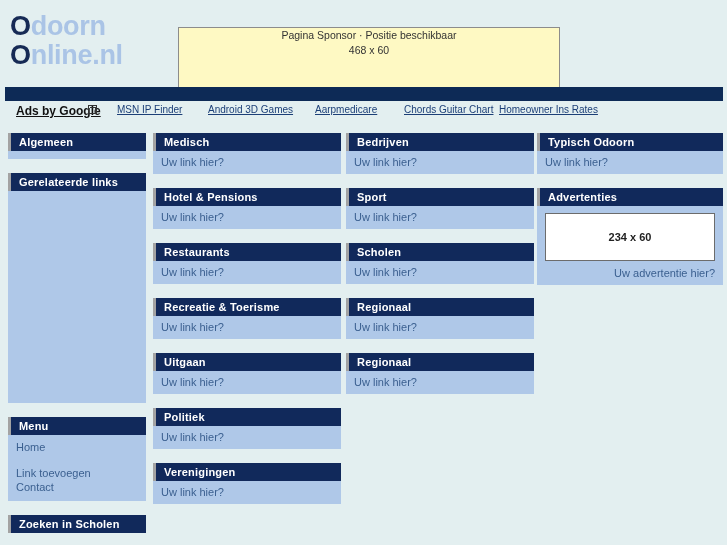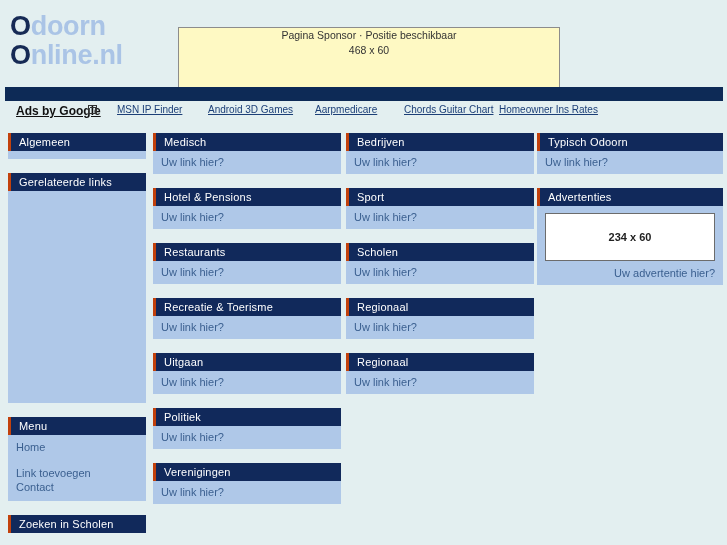--- a/index.html
+++ b/index.html
@@ -114,25 +114,25 @@
   .col1 { position: absolute; left: 153px; top: 133px; width: 188px; }
   .col2 { position: absolute; left: 346px; top: 133px; width: 188px; }
   .col3 { position: absolute; left: 537px; top: 133px; width: 186px; }
 
   
   .block { margin-bottom: 14px; }
   .block-head {
     background: #11295b;
     color: #ffffff;
     font-size: 11px;
-    font-weight: normal;
+    font-weight: bold;
     line-height: 18px;
     height: 18px;
     padding-left: 8px;
-    border-left: 3px solid #c2410c;
+    border-left: 3px solid #a3a3a3;
     letter-spacing: 0.2px;
     overflow: hidden;
     white-space: nowrap;
   }
   .block-body {
     background: #afc8e8;
     padding: 4px 8px 5px 8px;
     font-size: 11px;
     color: #3a5f8f;
     line-height: 14px;

